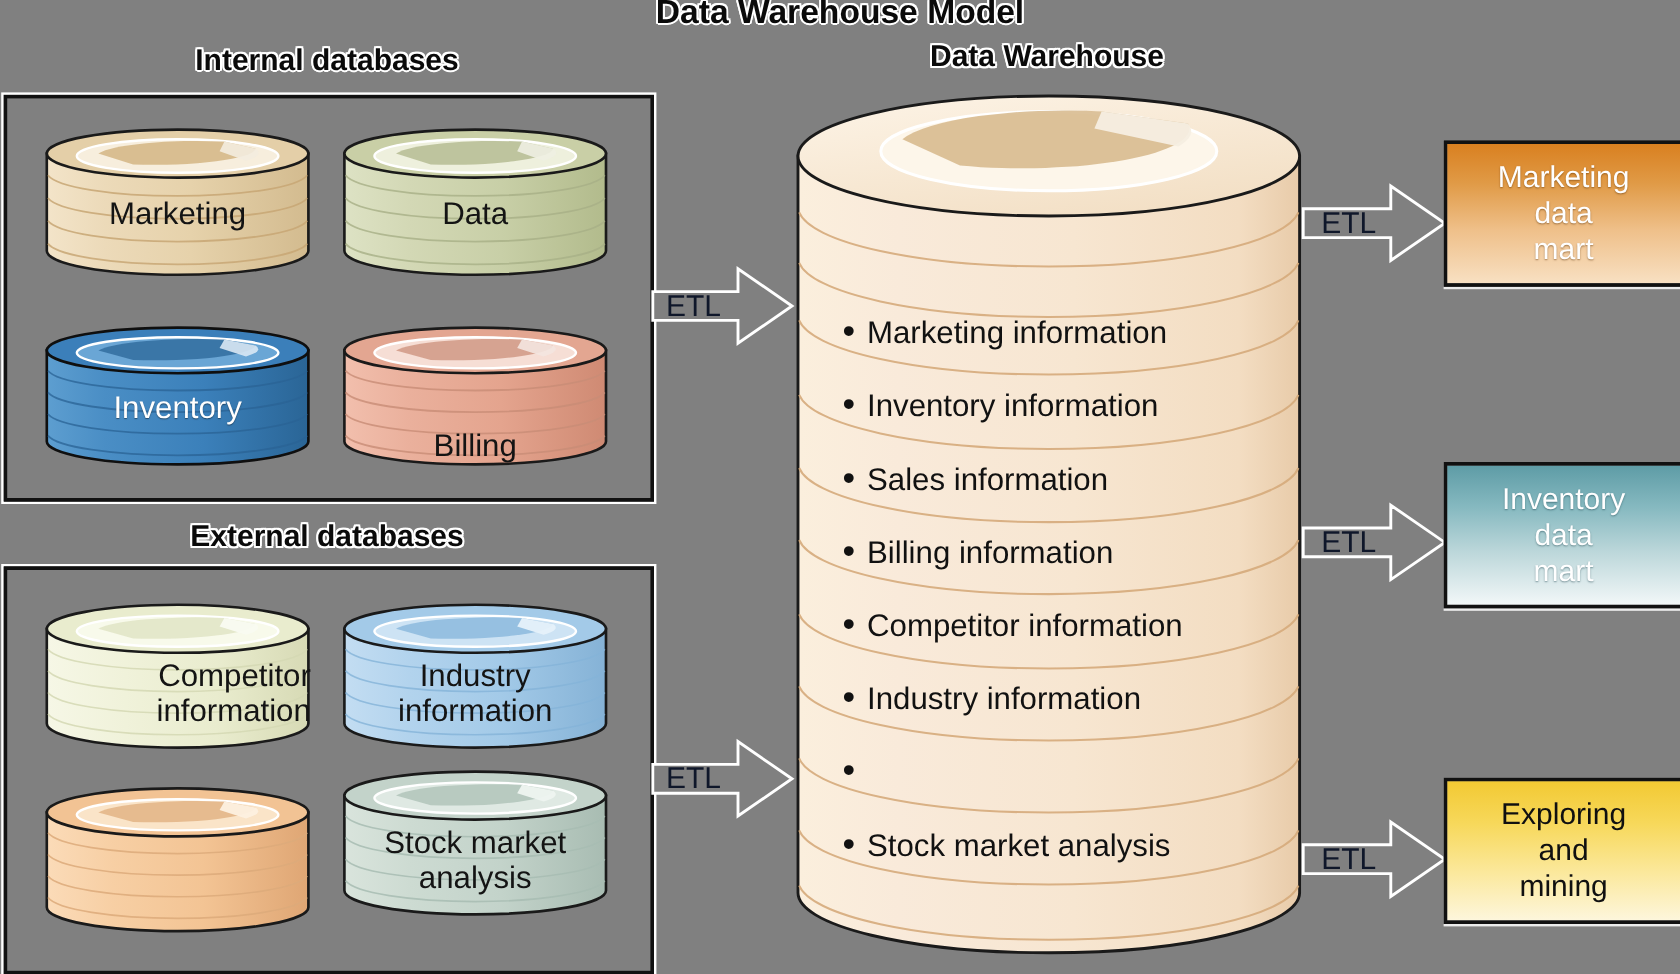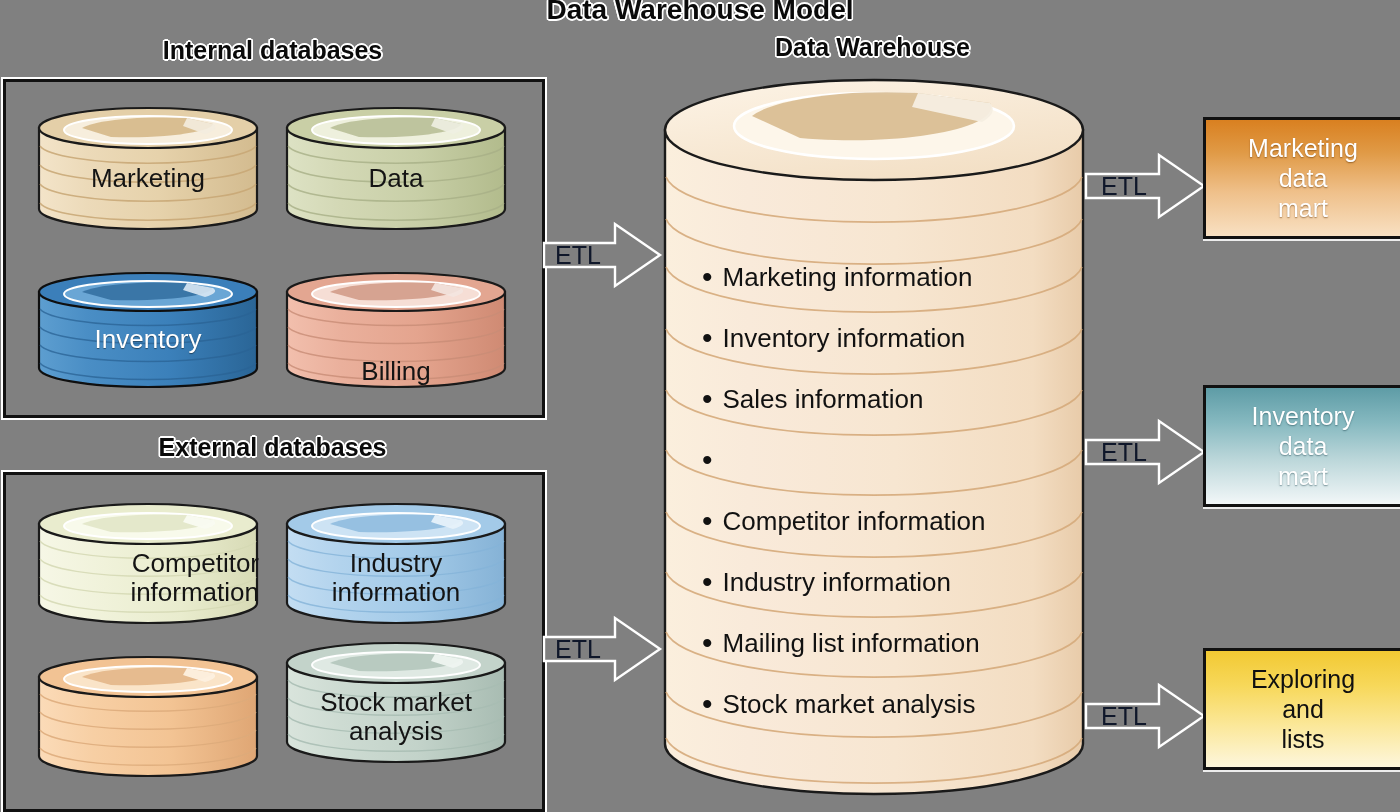--- a/index.html
+++ b/index.html
@@ -341,32 +341,32 @@
         <li style="font-size: 26px; color: rgb(17, 17, 17); line-height: 1; height: 61px; display: flex; align-items: center; white-space: nowrap;">
           <span style="margin-right: 10px; font-size: 30px; line-height: 1;">•</span>
           <span>Inventory information</span>
         </li>
         <li style="font-size: 26px; color: rgb(17, 17, 17); line-height: 1; height: 61px; display: flex; align-items: center; white-space: nowrap;">
           <span style="margin-right: 10px; font-size: 30px; line-height: 1;">•</span>
           <span>Sales information</span>
         </li>
         <li style="font-size: 26px; color: rgb(17, 17, 17); line-height: 1; height: 61px; display: flex; align-items: center; white-space: nowrap;">
           <span style="margin-right: 10px; font-size: 30px; line-height: 1;">•</span>
+          <span>Billing information</span>
         </li>
         <li style="font-size: 26px; color: rgb(17, 17, 17); line-height: 1; height: 61px; display: flex; align-items: center; white-space: nowrap;">
           <span style="margin-right: 10px; font-size: 30px; line-height: 1;">•</span>
           <span>Competitor information</span>
         </li>
         <li style="font-size: 26px; color: rgb(17, 17, 17); line-height: 1; height: 61px; display: flex; align-items: center; white-space: nowrap;">
           <span style="margin-right: 10px; font-size: 30px; line-height: 1;">•</span>
           <span>Industry information</span>
         </li>
         <li style="font-size: 26px; color: rgb(17, 17, 17); line-height: 1; height: 61px; display: flex; align-items: center; white-space: nowrap;">
           <span style="margin-right: 10px; font-size: 30px; line-height: 1;">•</span>
-          <span>Mailing list information</span>
         </li>
         <li style="font-size: 26px; color: rgb(17, 17, 17); line-height: 1; height: 61px; display: flex; align-items: center; white-space: nowrap;">
           <span style="margin-right: 10px; font-size: 30px; line-height: 1;">•</span>
           <span>Stock market analysis</span>
         </li>
       </ul>
   </div>
 
   <div class="etl" style="left:543px;top:221px;width:118px;height:68px;">
     <svg width="118" height="68" viewBox="0 0 118 68">
@@ -409,16 +409,16 @@
 mart</span>
   </div>
   <div class="mart" id="mart-inventory">
     <span>Inventory
 data
 mart</span>
   </div>
   <div class="mart" id="mart-mining">
     <span>Exploring
 and
-lists</span>
+mining</span>
   </div>
 
 </div>
 
 </body></html>

